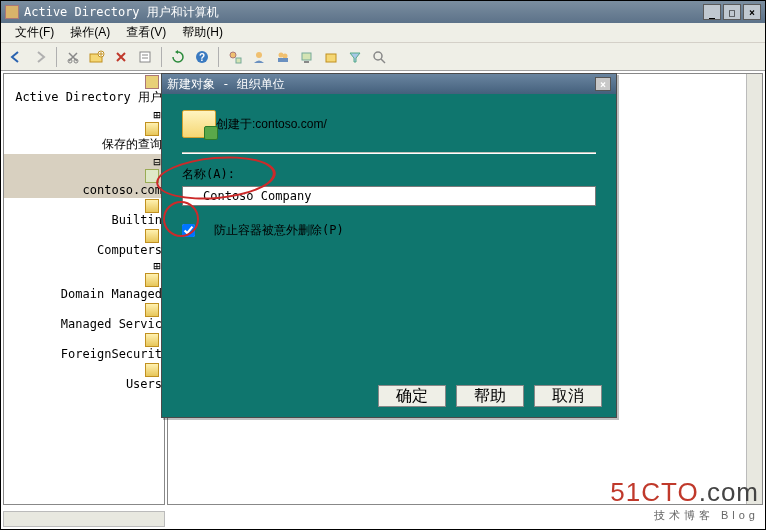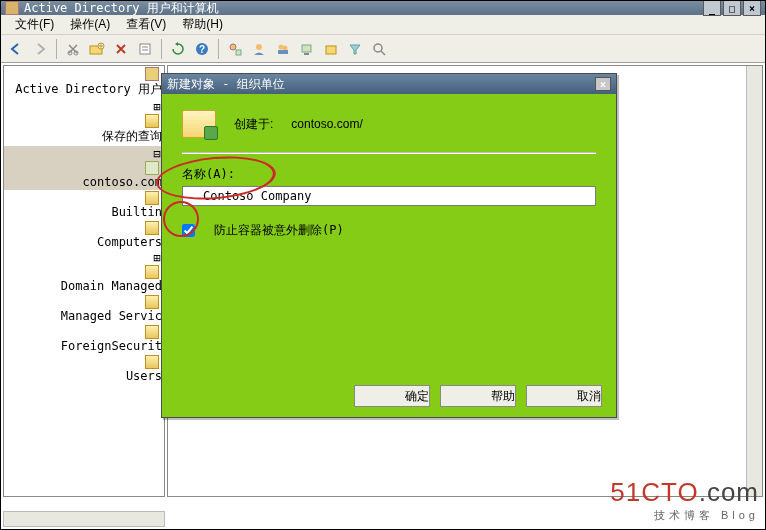--- a/index.html
+++ b/index.html
@@ -9,21 +9,21 @@
   background: #fff;
   width: 766px;
   height: 530px;
   position: relative;
   overflow: hidden;
   border: 1px solid #000;
 }
 .titlebar {
   background: linear-gradient(#7b8ea0, #5c7289);
   color: #fff;
-  height: 14px;
+  height: 22px;
   display: flex;
   align-items: center;
   padding: 0 4px;
   font-family: Consolas, monospace;
   font-size: 12px;
 }
 .titlebar .title-icon { width: 14px; height: 14px; background: #d9b36a; margin-right: 5px; border: 1px solid #a77; }
 .titlebar .title { flex: 1; }
 .win-btns { display: flex; }
 .win-btn {
@@ -78,52 +78,52 @@
   display: flex;
   border:1px solid #888;
   margin:2px 2px 2px 0;
 }
 .right-panel .list { flex:1; background:#fff; }
 .right-panel .vscroll { width:16px; background:#e8e8e0; border-left:1px solid #bbb; }
 .dialog {
   position: absolute;
   left: 160px; top: 72px;
   width: 456px; height: 345px;
-  background: #84cc16;
+  background: #0f766e;
   border: 1px solid #4a4a4a;
   box-shadow: 2px 2px 0 rgba(0,0,0,0.25);
 }
 .dlg-title {
   background: linear-gradient(#6a85a0, #44607c);
   color: #fff; height: 20px;
   display:flex; align-items:center; padding:0 5px;
   font-family: SimSun, monospace; font-size:12px;
 }
 .dlg-title .t { flex:1; }
 .dlg-close { width:16px;height:14px;background:#c8c8c8;border:1px solid #555;display:flex;align-items:center;justify-content:center;font-size:10px;font-weight:bold;cursor:pointer;}
 .dlg-body { padding: 12px 20px; }
-.dlg-top { display:flex; align-items:center; gap:18px; margin:4px 0 14px 0; }
+.dlg-top { display:flex; align-items:center; margin:4px 0 14px 0; }
 .ou-icon { width:34px;height:28px; background:linear-gradient(#fff4c0,#f5d774); border:1px solid #d0a030; border-radius:2px; position:relative;}
 .ou-icon::after{content:"";position:absolute;right:-3px;bottom:-3px;width:12px;height:12px;background:#5aa84a;border:1px solid #2a7a2a;border-radius:2px;}
 .sep-line { border-top:1px solid #c0c0b8; border-bottom:1px solid #fff; margin: 4px 0 12px 0; }
 .field-label { font-family: SimSun, monospace; margin-bottom:3px; display:block; }
 .text-input {
   width: 100%; height: 20px; border:1px solid #7a7a7a;
   font-family: SimSun, monospace; font-size:12px; padding:1px 20px; background:#fff;
 }
 .chk-row { margin-top: 16px; display:flex; align-items:center; gap:19px; font-family:SimSun,monospace;}
 .chk-row input { width:13px;height:13px; }
 .dlg-btns {
   position:absolute; bottom:10px; right:14px;
   display:flex; gap:10px;
 }
 .dlg-btn {
-  width: 76px; height: 22px; background:#efefe7;
+  width: 68px; height: 22px; background:#efefe7;
   border:1px solid #888; cursor:pointer;
-  font-family: SimSun, monospace; font-size:12px;text-align:right;
+  font-family: SimSun, monospace; font-size:16px;
 }
 
 .scribble { position:absolute; border:2px solid #cc2a2a; border-radius:50%; pointer-events:none; }
 .scrib1 { left:155px; top:156px; width:120px; height:42px; transform:rotate(-5deg); border-width:2px 3px 2px 2px;}
 .scrib2 { left:162px; top:200px; width:36px; height:36px; }
 .watermark {
   position:absolute; right:6px; bottom:6px; text-align:right;
   font-family: Arial, sans-serif;
 }
 .watermark .big { font-size:26px; font-weight:normal; color:#444; letter-spacing:1px;}

